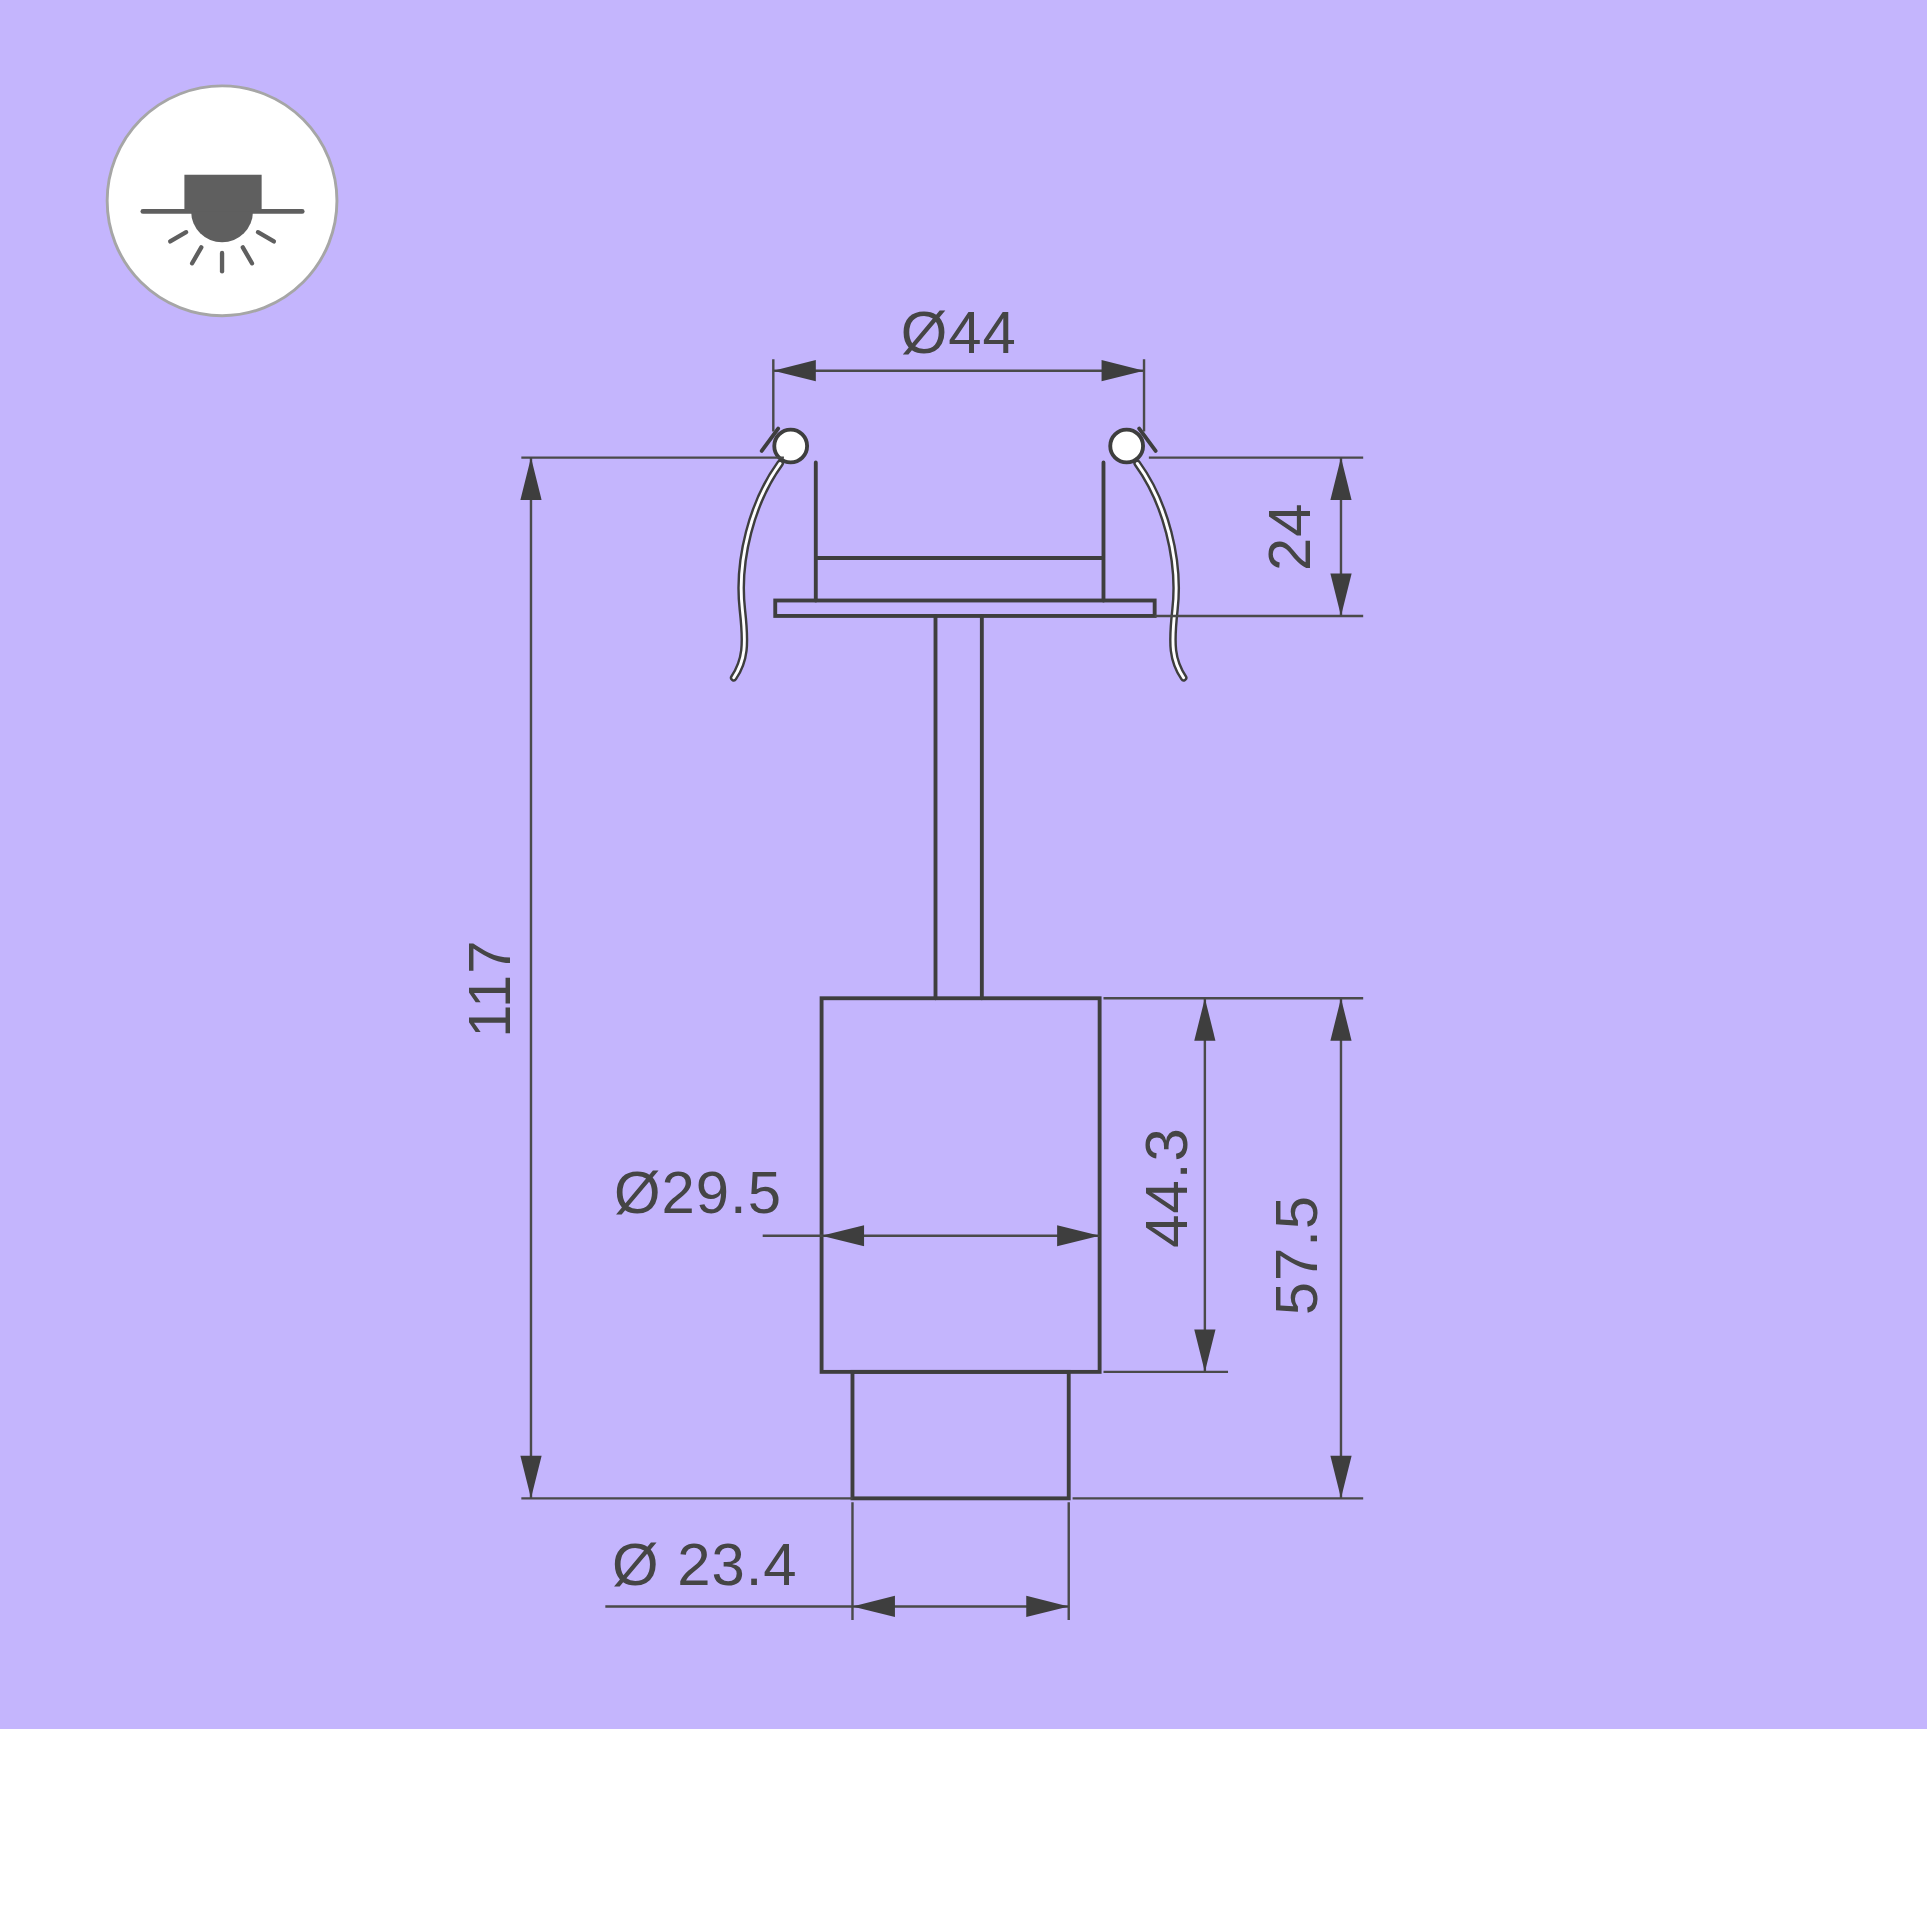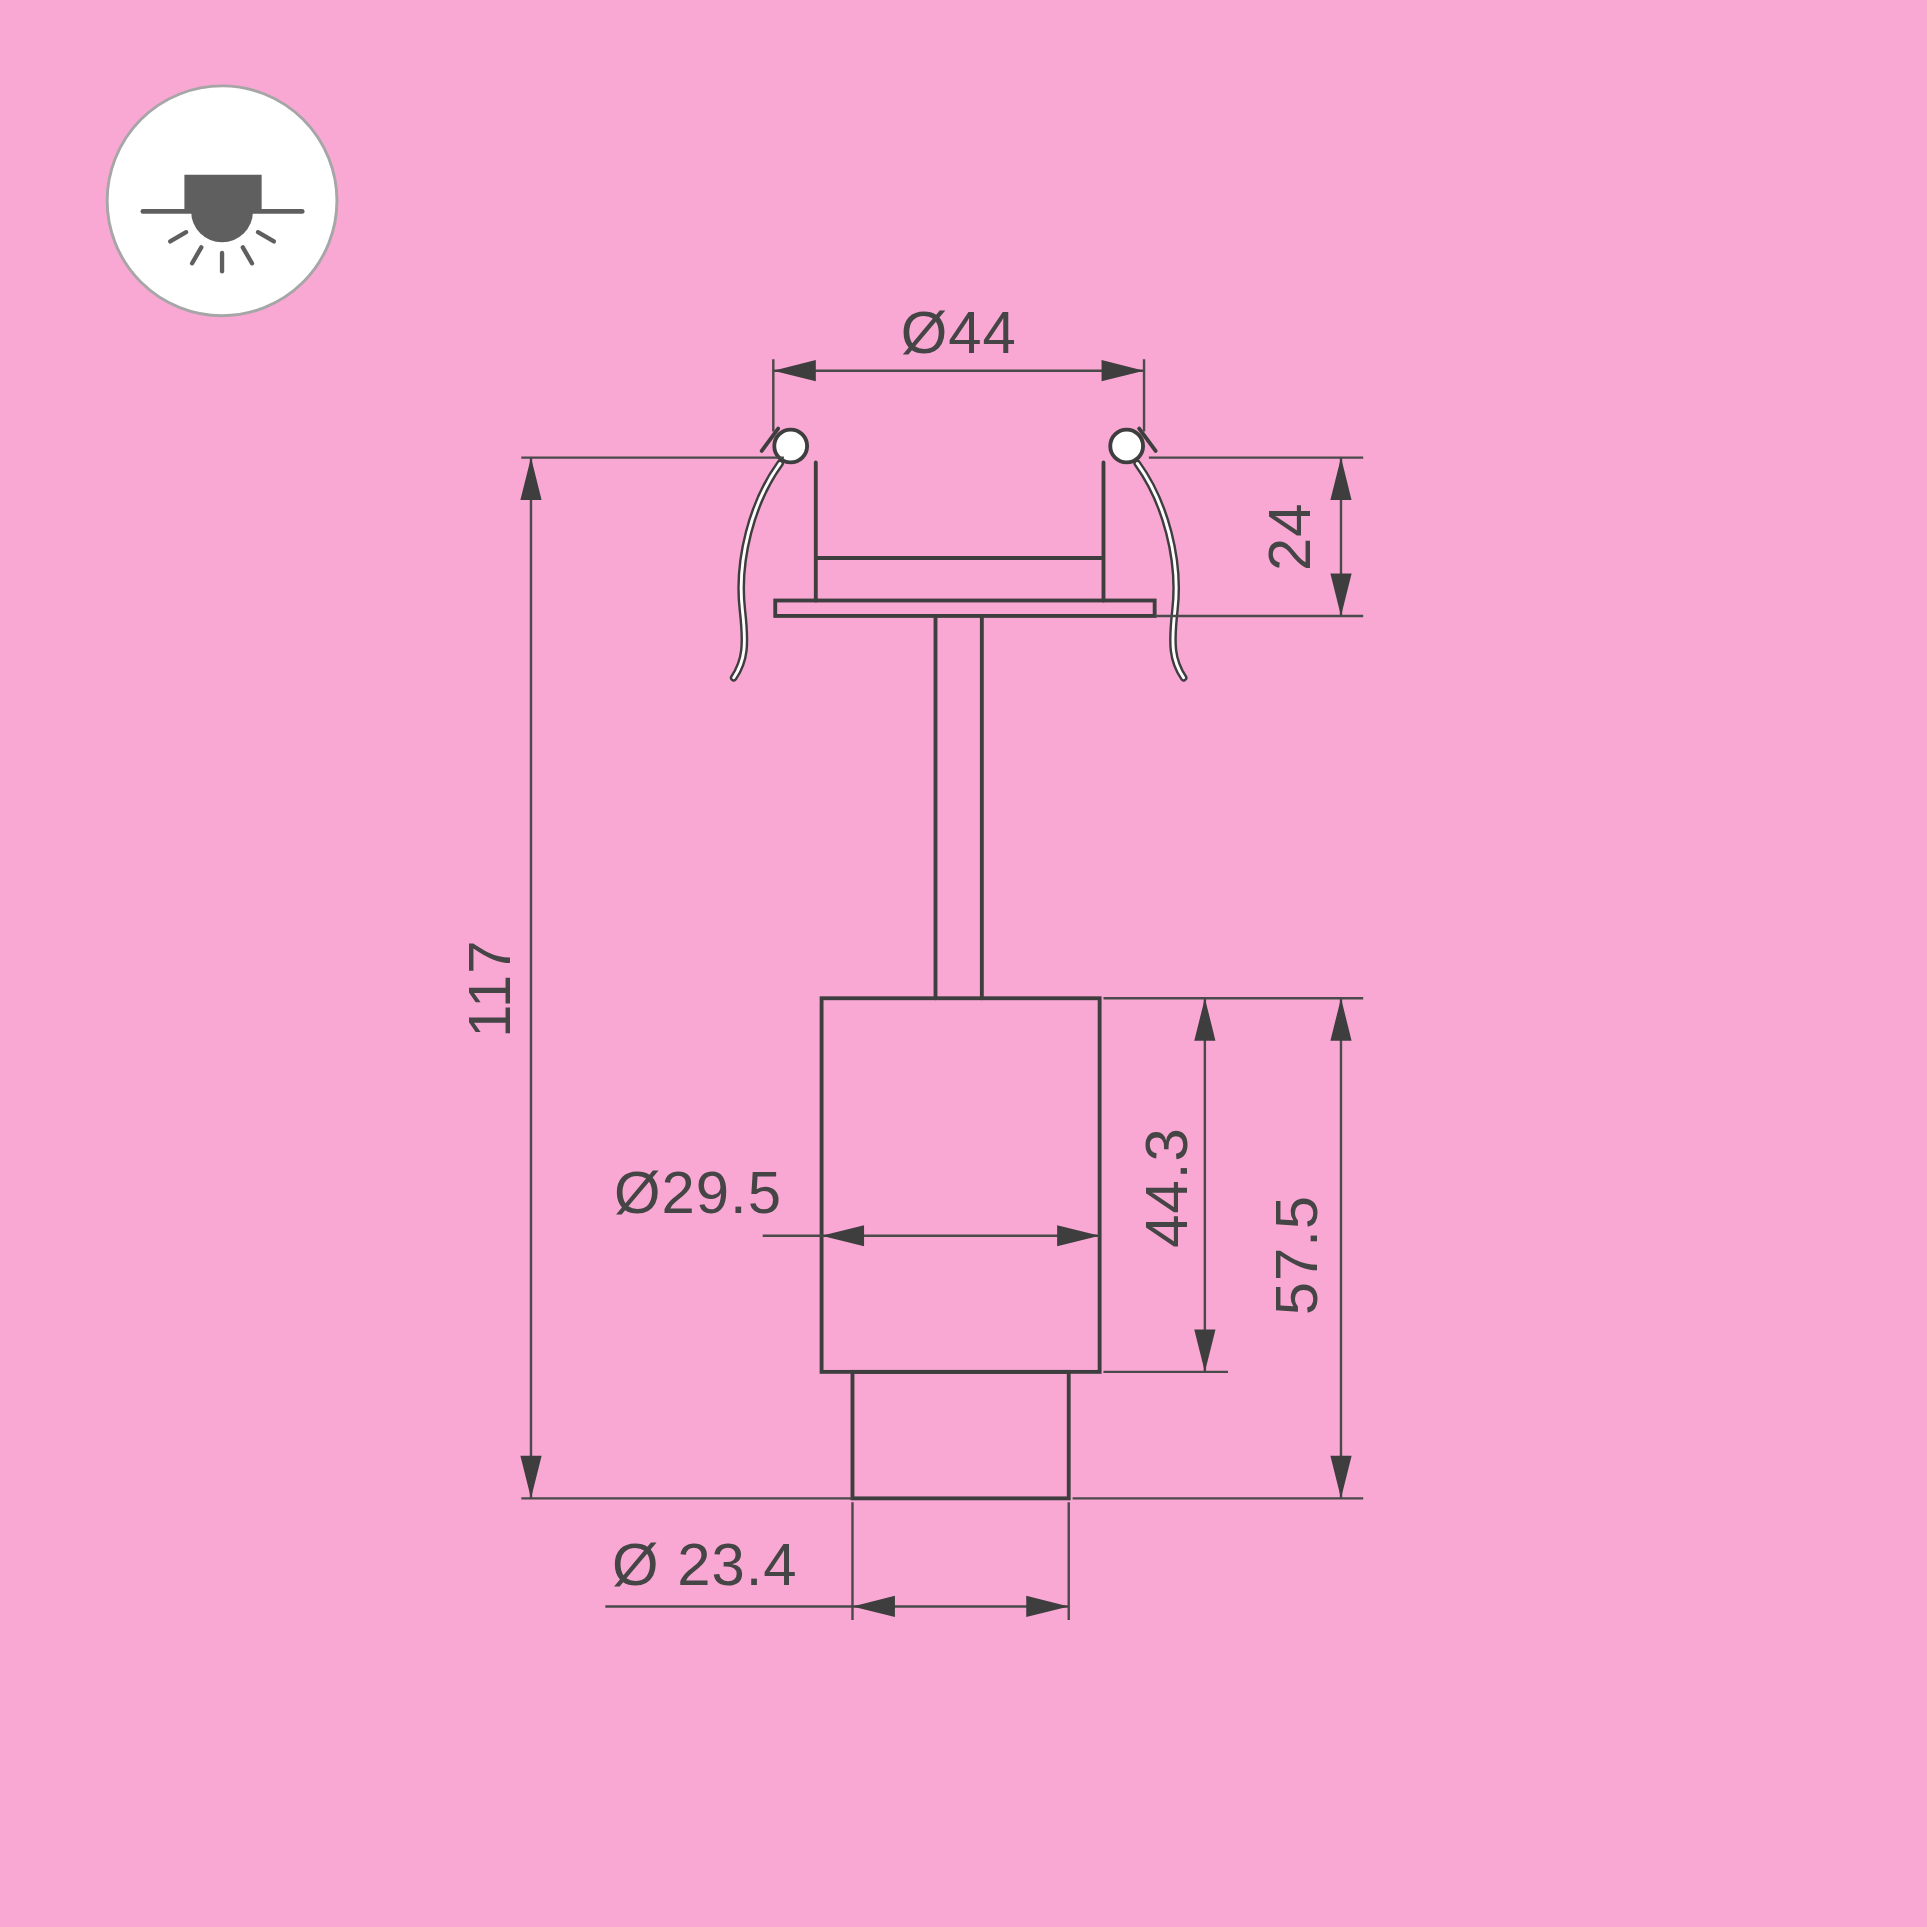--- a/index.html
+++ b/index.html
@@ -1,19 +1,19 @@
 <!DOCTYPE html>
 <html><head>
 <meta charset="utf-8">
 <style>
   html,body{margin:0;padding:0;background:#ffffff;}
   .canvas{
     position:relative;
-    width:1927px;height:1927px;
-    background:#f9a8d4;
+    width:1927px;height:1729px;
+    background:#c4b5fd;
     font-family:"Liberation Sans",sans-serif;
     overflow:hidden;
   }
   svg{display:block;}
   .obj{stroke:#3e3e3e;stroke-width:4;fill:none;stroke-linecap:round;}
   .obj-fill{stroke:#3e3e3e;stroke-width:4;fill:#ffffff;}
   .wire-outer{stroke:#3e3e3e;stroke-width:8;fill:none;stroke-linecap:round;}
   .wire-core{stroke:#ffffff;stroke-width:3;fill:none;stroke-linecap:round;}
   .dim{stroke:#4a4a4a;stroke-width:2.5;fill:none;}
   .arrow{fill:#3e3e3e;stroke:none;}

